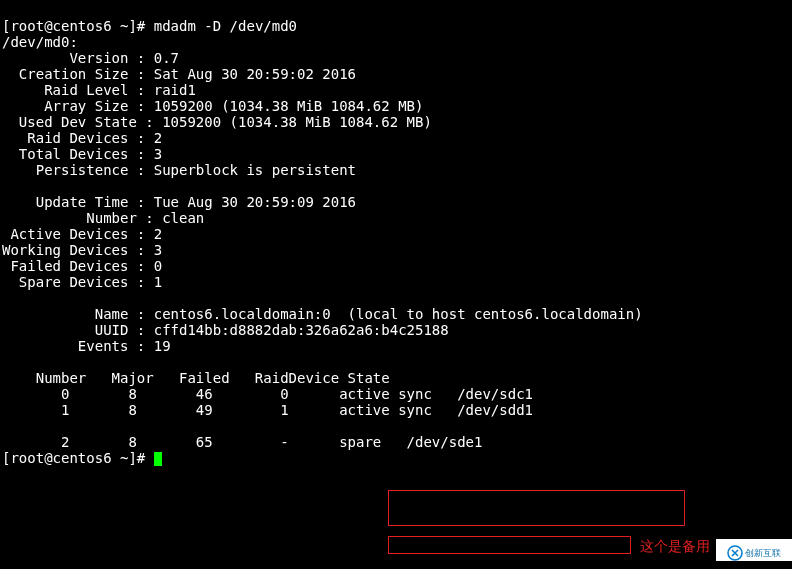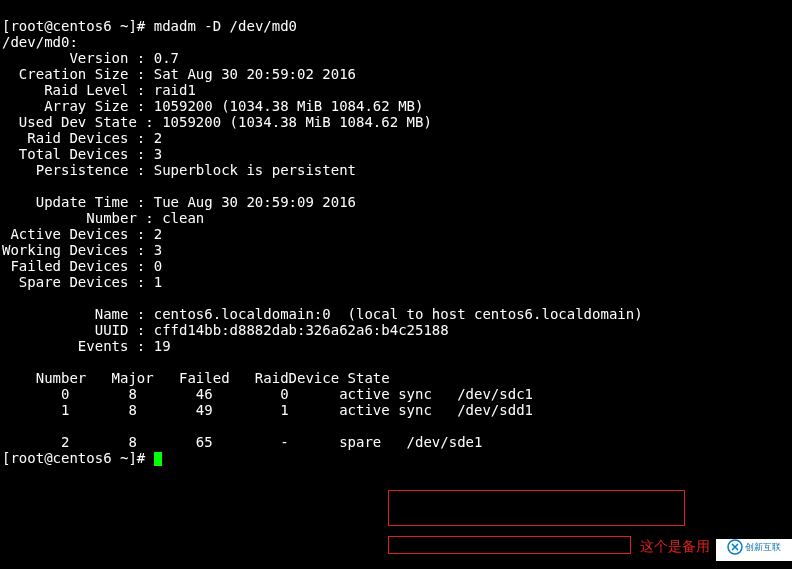--- a/index.html
+++ b/index.html
@@ -44,21 +44,21 @@
     position: absolute;
     right: 0;
     bottom: 8px;
     width: 76px;
     height: 22px;
     background: #fff;
     color: #0a6ea9;
     font-family: sans-serif;
     font-size: 9px;
     display: flex;
-    align-items: flex-start;
+    align-items: flex-end;
     justify-content: center;
     overflow: hidden;
   }
   .watermark svg {
     flex: 0 0 auto;
     margin-right: 2px;
   }
 </style>
 </head>
 <body>

